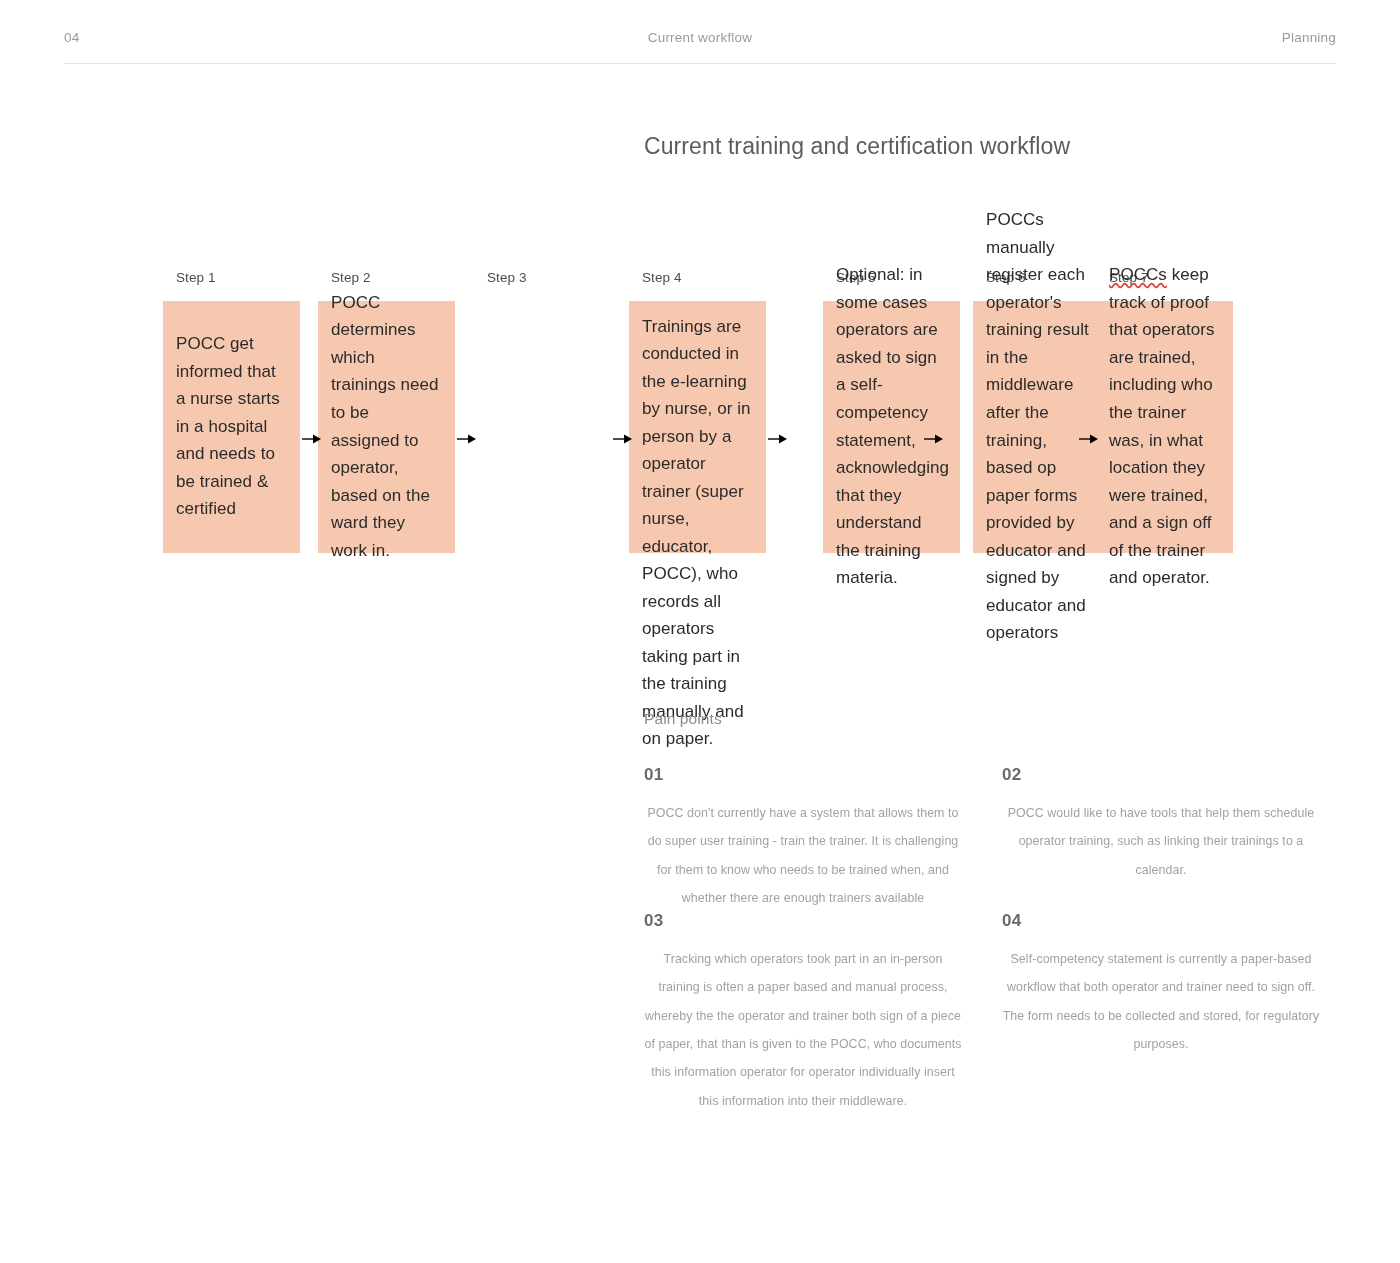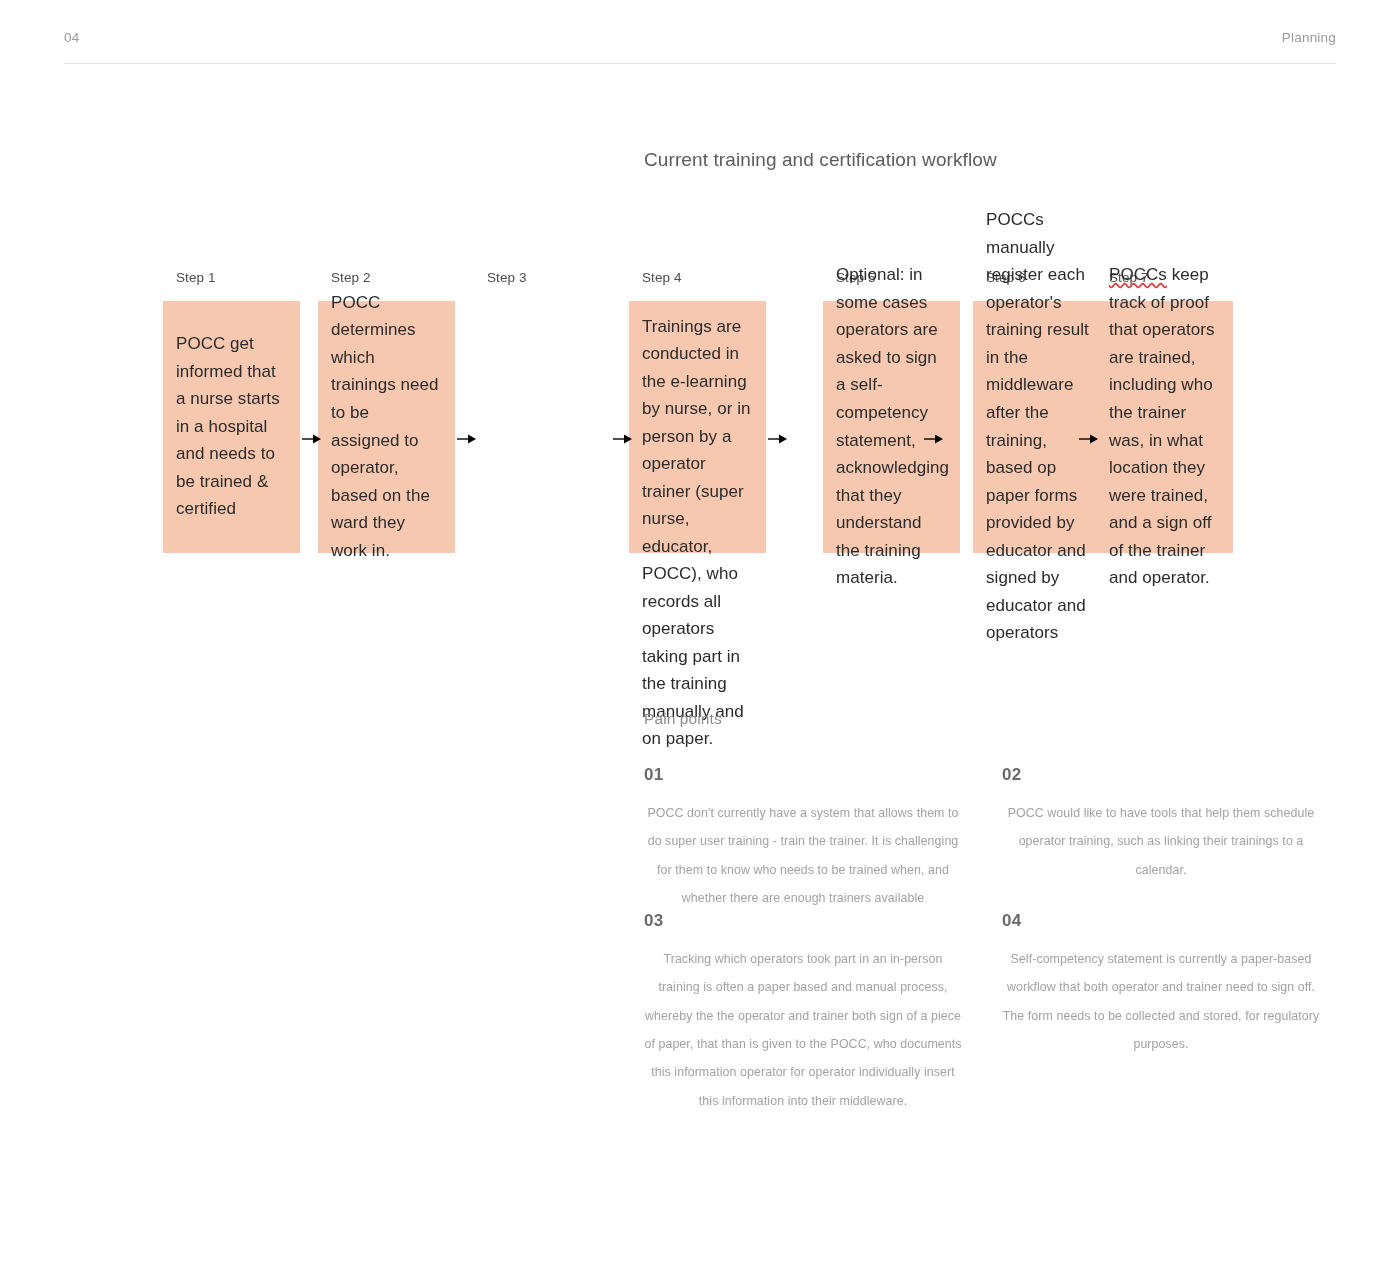--- a/index.html
+++ b/index.html
@@ -42,26 +42,25 @@
     left: 0; right: 0;
     text-align: center;
   }
   .header-right  { flex: 0 0 auto; margin-left: auto; }
 
   
   .section-title {
     position: absolute;
     left: 644px;
     top: 133px;
-    font-size: 19px;
+    font-size: 23px;
     color: #5c5c5c;
     font-weight: 400;
     letter-spacing: 0.1px;
     white-space: nowrap;
-    margin-top: 16px;
   }
 
   
   .flow {
     position: absolute;
     left: 163px;
     top: 271px;
     width: 1072px;
     height: 290px;
   }
@@ -146,20 +145,21 @@
     text-align: center;
   }
 </style>
 </head>
 <body>
 
 <div class="page">
 
   <div class="page-header">
     <div class="header-left">04</div>
+    <div class="header-center">Current workflow</div>
     <div class="header-right">Planning</div>
   </div>
 
   <div class="section-title">Current training and certification workflow</div>
 
   <div class="flow">
 
     <div class="flow-col" style="left:0px;">
       <div class="step-label">Step 1</div>
       <div class="step-box">

